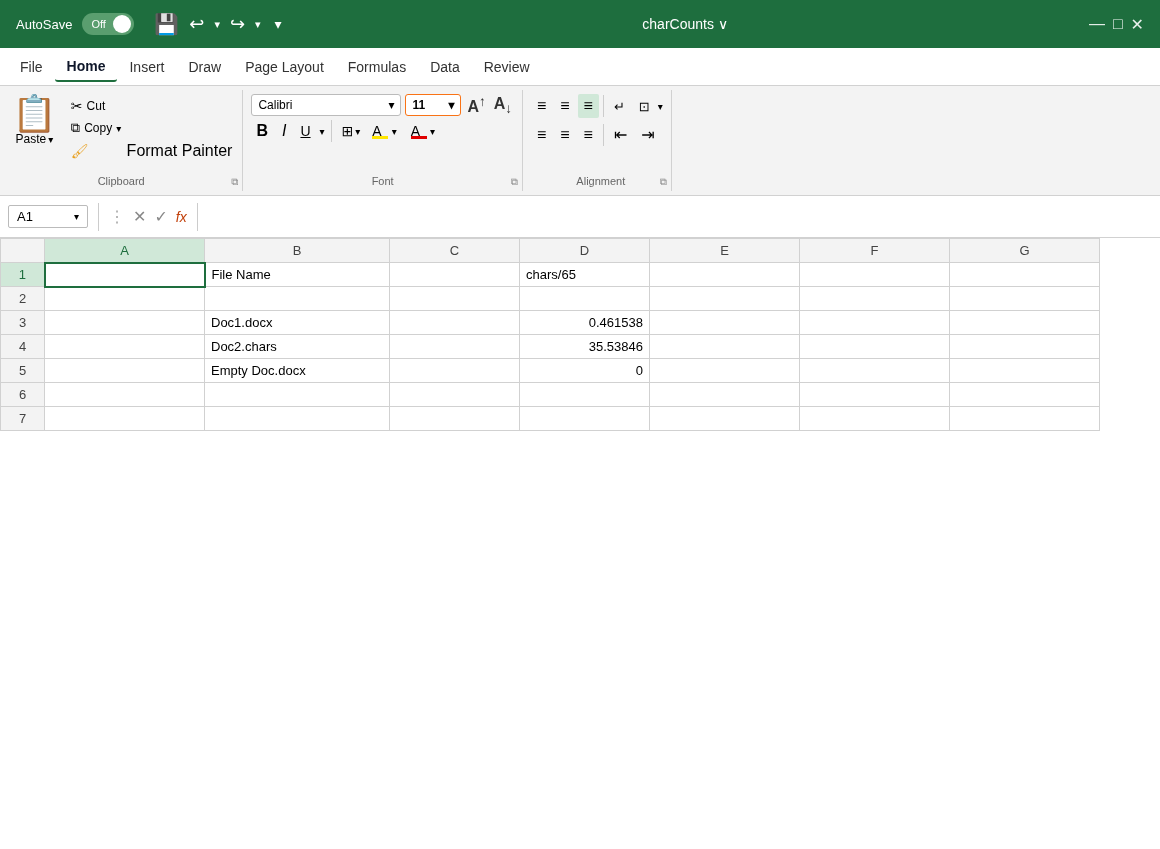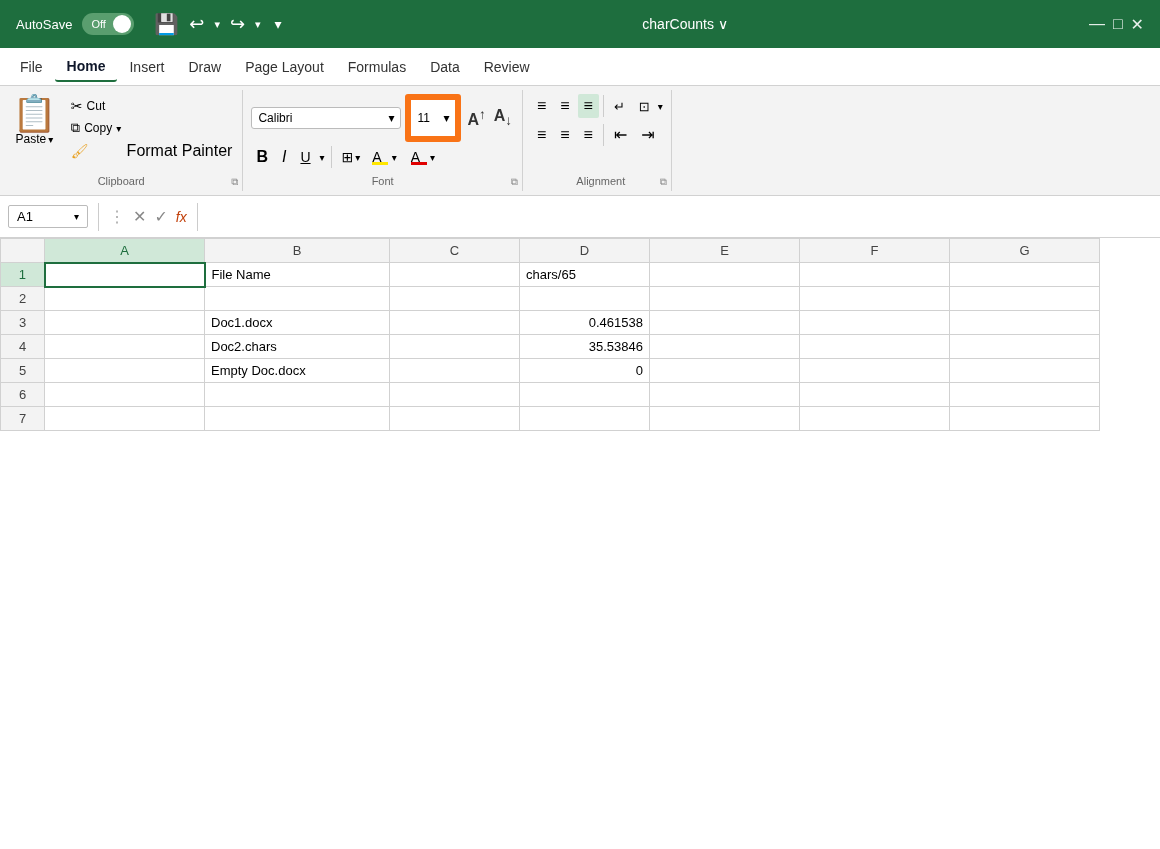--- a/index.html
+++ b/index.html
@@ -143,29 +143,30 @@
       padding: 3px 6px;
       font-size: 12px;
       width: 150px;
       cursor: pointer;
       display: flex;
       align-items: center;
       justify-content: space-between;
     }
     .font-size-select {
       background: #fff;
-      border: 6px solid #f97316;
+      border: 1px solid #f97316;
       border-radius: 3px;
-      padding: 11px 6px;
+      padding: 3px 6px;
       font-size: 12px;
       width: 56px;
       cursor: pointer;
       display: flex;
       align-items: center;
       justify-content: space-between;
+      font-weight: bold;
     }
     .font-size-btn {
       border: none;
       background: transparent;
       cursor: pointer;
       font-size: 16px;
       font-weight: bold;
       color: #333;
       padding: 0 2px;
     }

